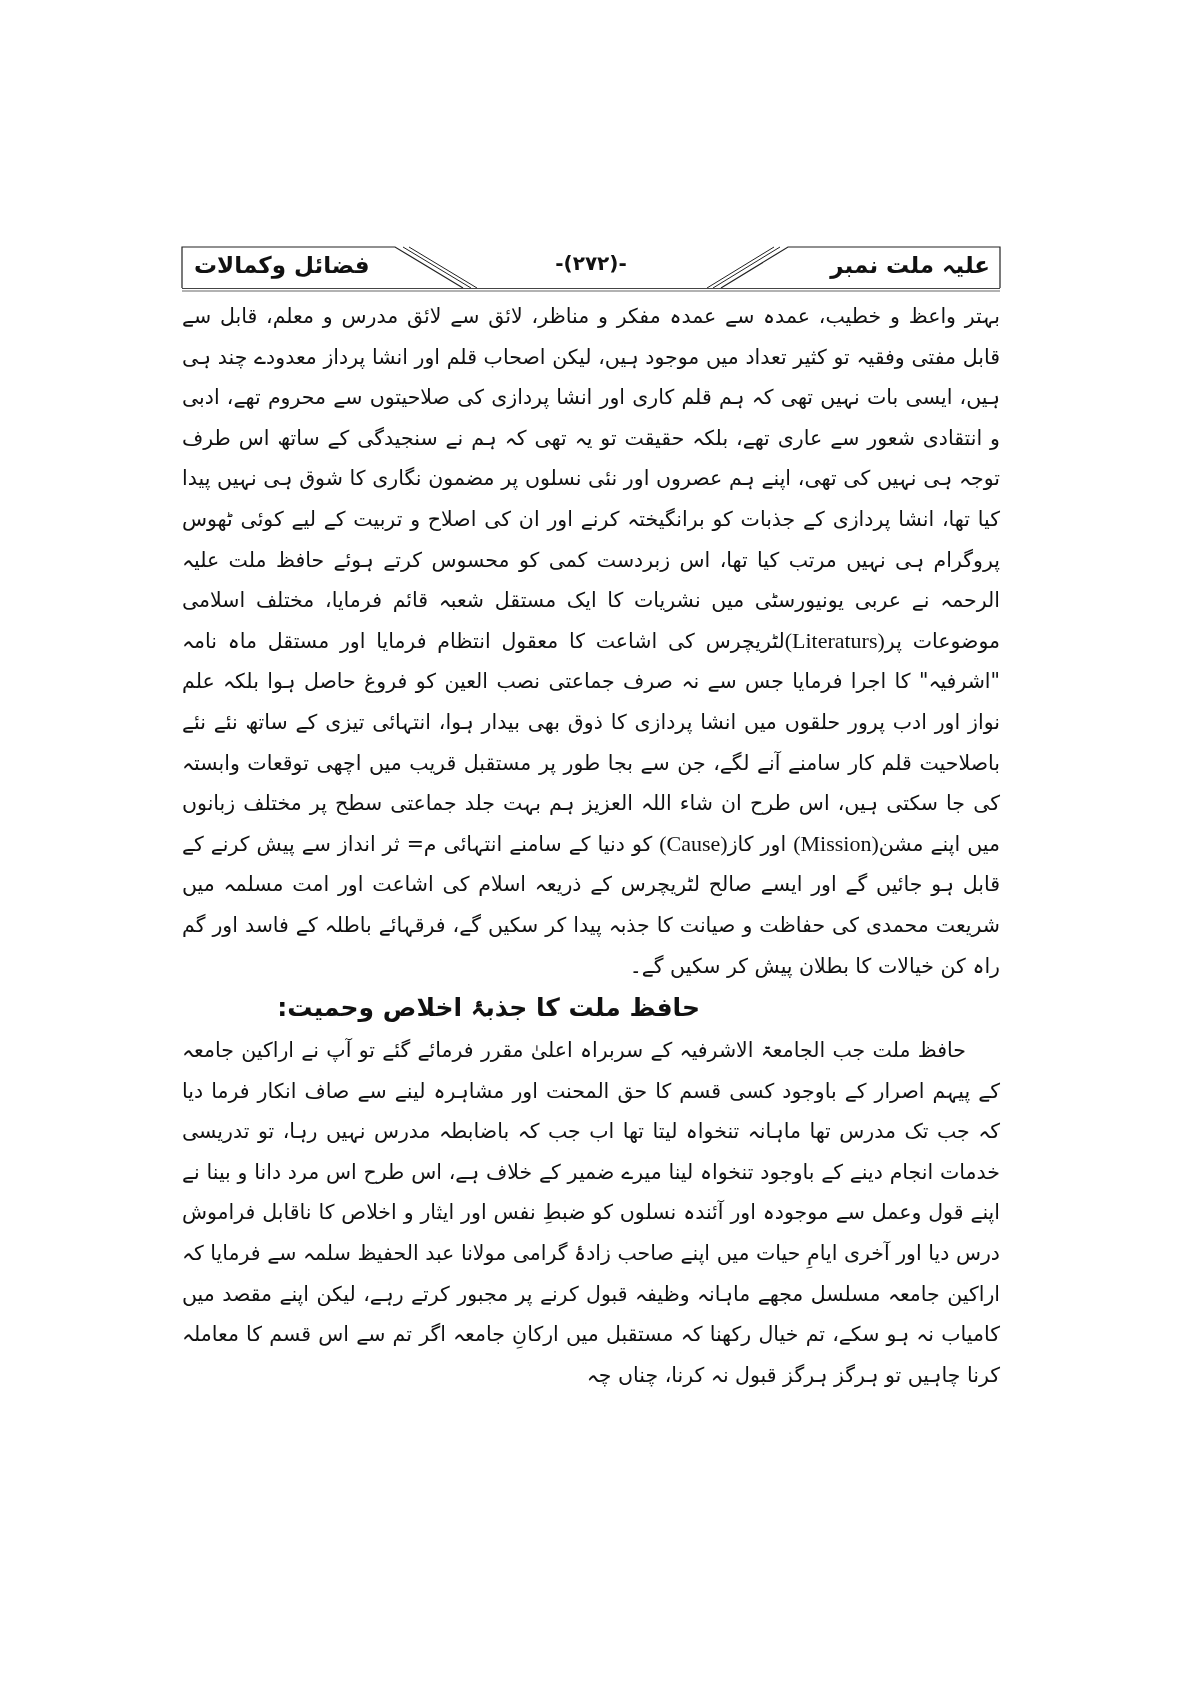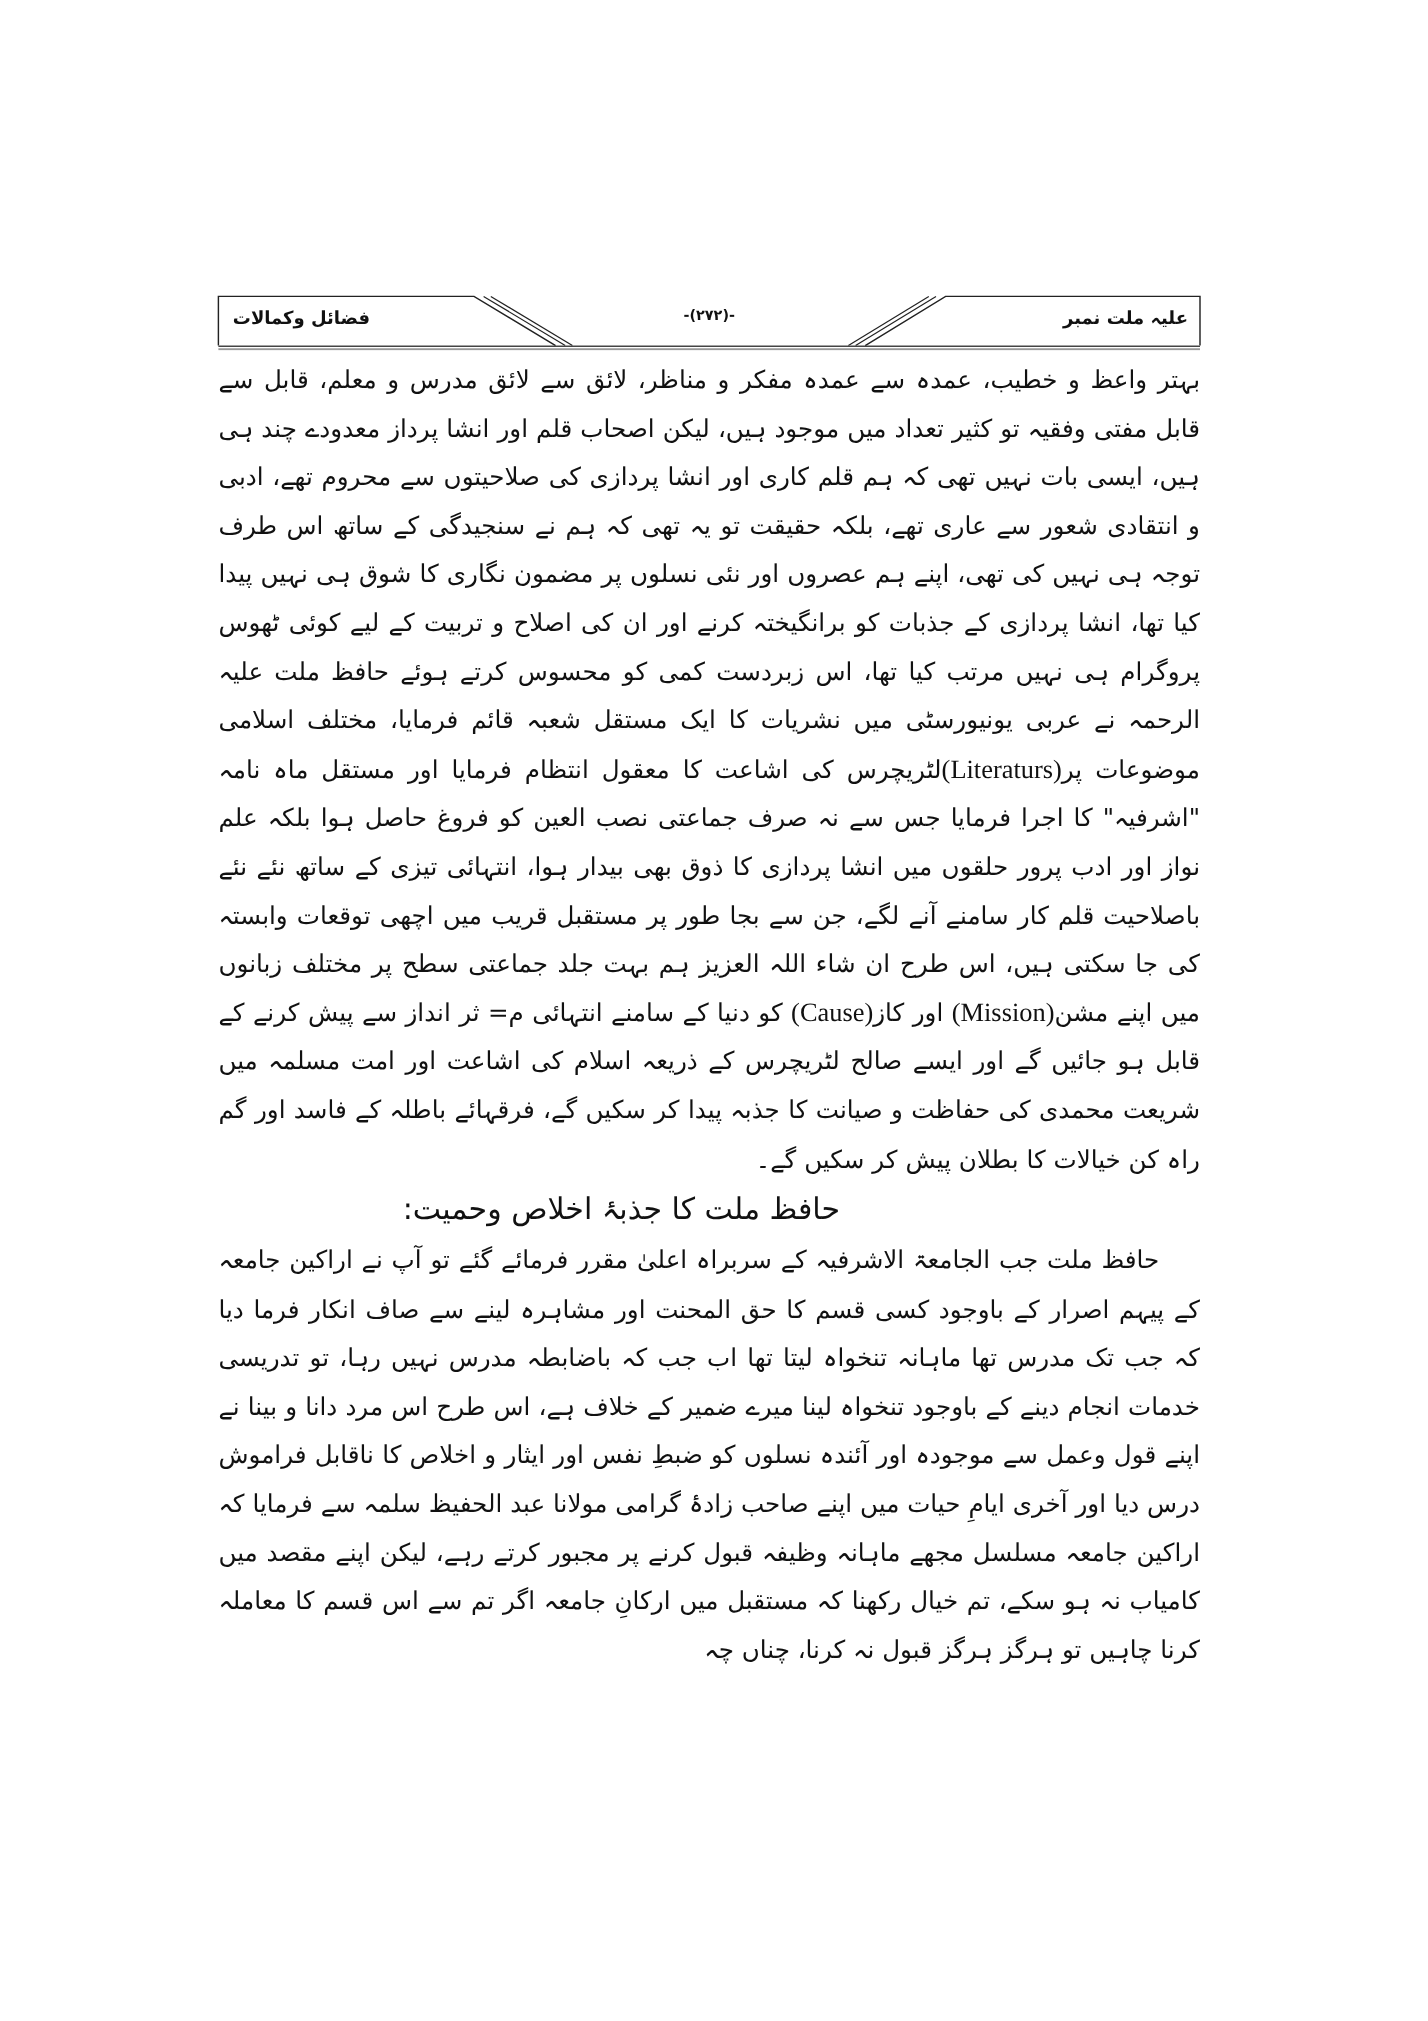--- a/index.html
+++ b/index.html
@@ -29,35 +29,35 @@
   .header svg.frame {
     position: absolute;
     left: 0;
     top: 0;
     width: 822px;
     height: 48px;
   }
   .hdr-text {
     position: absolute;
     top: 6px;
-    font-size: 15px;
+    font-size: 23px;
     font-weight: bold;
     direction: rtl;
     white-space: nowrap;
     line-height: 30px;
   }
   .hdr-left { left: 14px; }
   .hdr-right { right: 12px; }
   .hdr-pageno {
     position: absolute;
     top: 4px;
     left: 0;
     width: 822px;
     text-align: center;
-    font-size: 12px;
+    font-size: 20px;
     font-weight: bold;
     line-height: 30px;
     direction: rtl;
   }
   
   .body {
     direction: rtl;
     text-align: justify;
     text-align-last: right;
     font-size: 20.5px;
@@ -65,21 +65,21 @@
     margin-top: 4px;
     padding: 0 2px;
   }
   .body p {
     margin: 0;
   }
   .subheading {
     direction: rtl;
     text-align: right;
     font-size: 25px;
-    font-weight: normal;
+    font-weight: bold;
     line-height: 44px;
     margin: 0;
     padding-right: 300px;
   }
   .indent {
     text-indent: 34px;
   }
   .latin {
     font-family: Liberation Serif, serif;
     direction: ltr;

